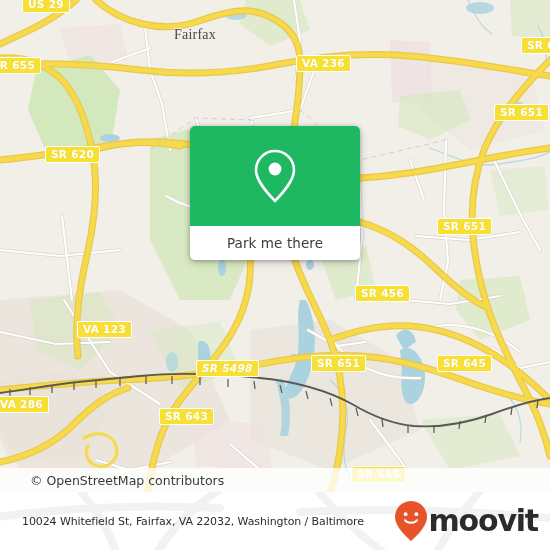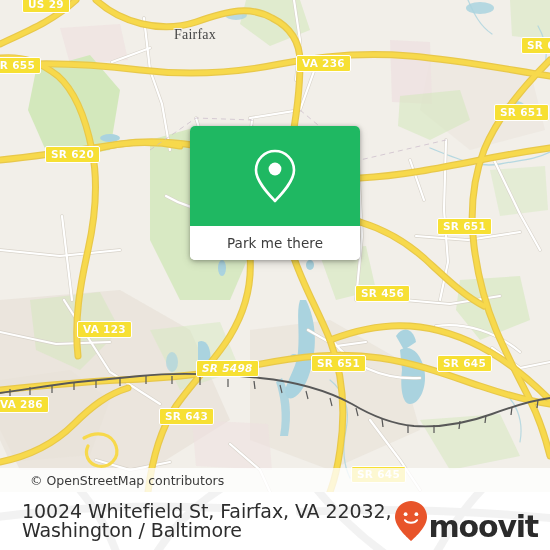--- a/index.html
+++ b/index.html
@@ -152,29 +152,29 @@
     position: relative;
     height: 58px;
     display: flex;
     align-items: center;
     justify-content: space-between;
     padding: 0 12px 0 22px;
     box-sizing: border-box;
   }
   .footer-address {
     font-family: "DejaVu Sans", sans-serif;
-    font-size: 19px;
+    font-size: 11px;
     line-height: 19px;
     color: #2d2d2d;
     max-width: 400px;
     letter-spacing: -.1px;
   }
   .brand {
     display: flex;
-    align-items: flex-end;
+    align-items: center;
     gap: 1px;
     flex: none;
   }
   .brand-word {
     font-family: "DejaVu Sans", sans-serif;
     font-size: 30px;
     font-weight: 700;
     color: #2b2b2b;
     letter-spacing: -1.2px;
     line-height: 30px;

